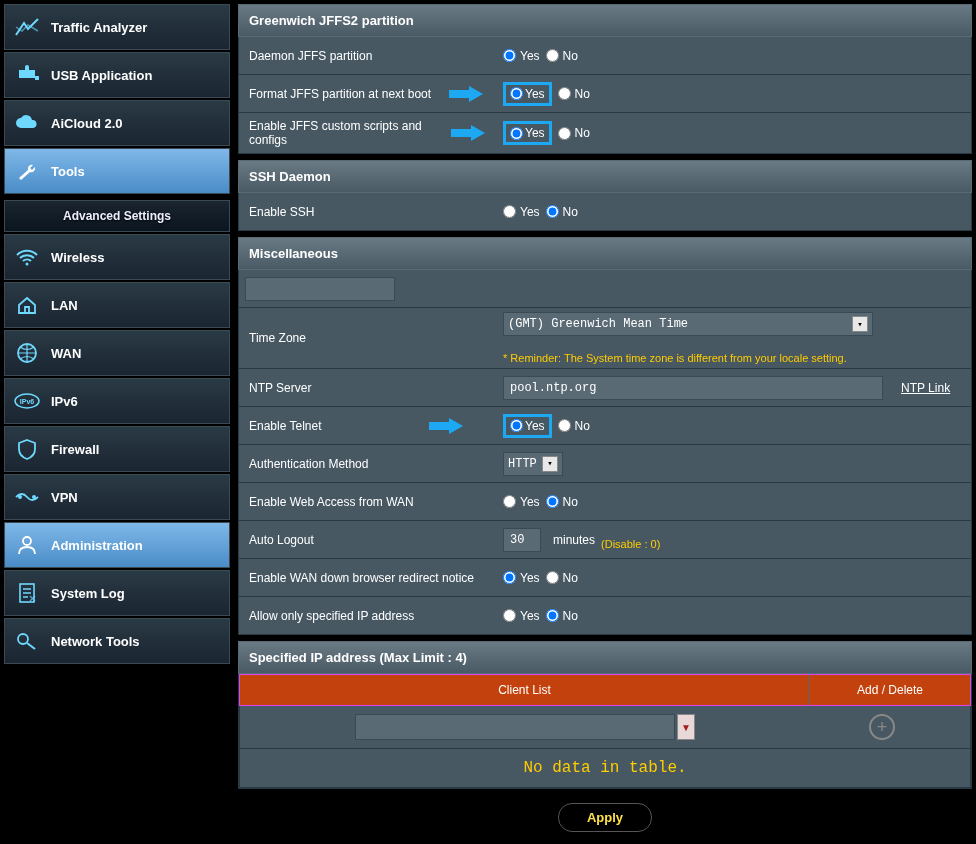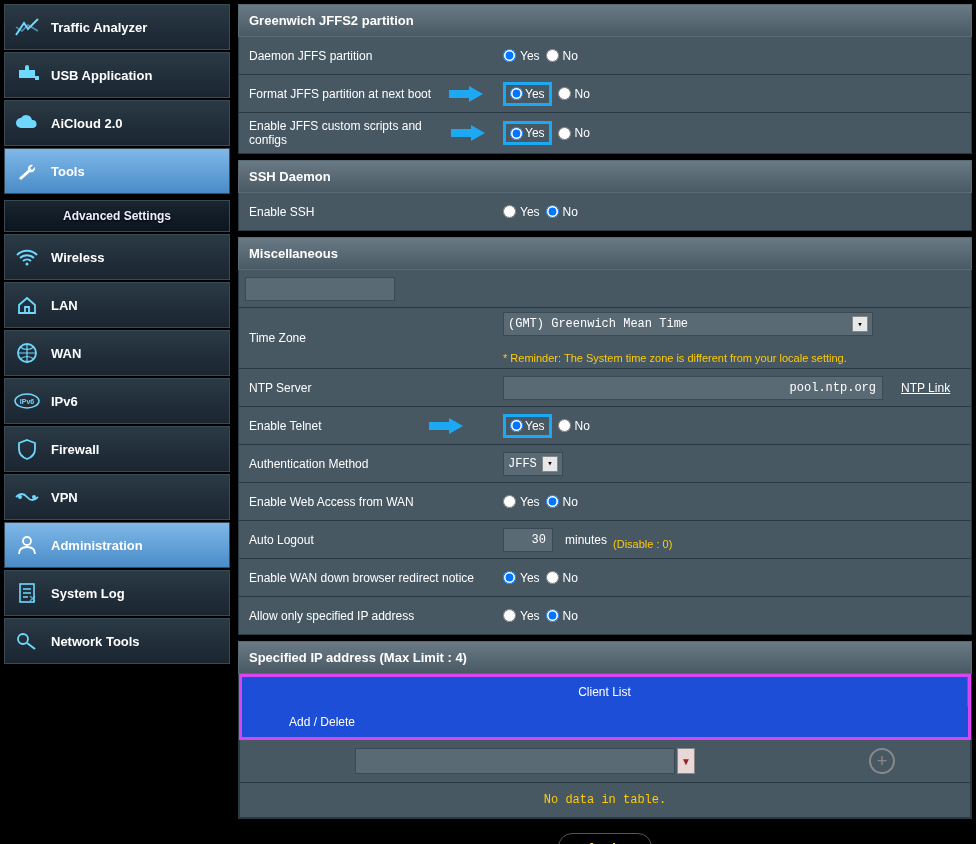--- a/index.html
+++ b/index.html
@@ -14,42 +14,42 @@
 .section-head { background: linear-gradient(#6a7a85,#4a5a65); padding: 8px 10px; font-weight: bold; font-size: 13px; border: 1px solid #5a6a75; }
 .form-row { display: flex; align-items: center; background: #475863; border: 1px solid #2a3a45; border-top: none; min-height: 38px; }
 .form-label { width: 258px; padding: 6px 10px; font-size: 12px; }
 .form-ctrl { flex: 1; padding: 4px 6px; display: flex; align-items: center; gap: 6px; flex-wrap: wrap; }
 .radio-group { display: flex; align-items: center; gap: 4px; font-size: 12px; }
 .radio-yes-box { border: 3px solid #1ca8f2; padding: 2px 4px; display: inline-flex; align-items: center; gap: 2px; }
 input[type=radio] { cursor: pointer; }
 .arrow { position: relative; width: 34px; height: 16px; margin-right: 4px; }
 .arrow::before { content: ""; position: absolute; left: 0; top: 4px; width: 20px; height: 8px; background: #1ca8f2; }
 .arrow::after { content: ""; position: absolute; left: 20px; top: 0; border-left: 14px solid #1ca8f2; border-top: 8px solid transparent; border-bottom: 8px solid transparent; }
-.txt-input { background: #5a6a75; border: 1px solid #3a4a55; color: #fff; padding: 0 6px; font-family: "Courier New", monospace; font-size: 12px; height: 24px; text-align: right; }
+.txt-input { background: #5a6a75; border: 1px solid #3a4a55; color: #fff; padding: 0 6px; font-family: "Courier New", monospace; font-size: 12px; height: 24px; }
 .select { background: #5a6a75; border: 1px solid #3a4a55; color: #fff; font-family: "Courier New", monospace; font-size: 12px; padding: 3px 4px; height: 24px; }
 .select-wide { width: 370px; display: flex; align-items: center; justify-content: space-between; }
 .select-narrow { width: 60px; display: flex; align-items: center; justify-content: space-between; }
 .chev { background: #e8e8e8; color: #000; font-size: 9px; width: 16px; height: 16px; display: flex; align-items: center; justify-content: center; border: 1px solid #888; }
 .hint { color: #ffcc00; font-size: 11px; margin-top: 12px; }
 .ntplink { color: #fff; text-decoration: underline; margin-left: 12px; cursor: pointer; }
 .minutes { margin-left: 6px; }
 .apply-wrap { text-align: center; padding: 14px 0 6px; }
 .apply-btn { background: #000; color: #fde047; border: 1px solid #555; border-radius: 14px; padding: 6px 28px; font-weight: bold; font-size: 13px; cursor: pointer; }
 .table-wrap { background: #475863; border: 1px solid #2a3a45; border-top: none; }
-.table-head { display: flex; background: #1d4ed8; border: 3px solid #d946ef; flex-direction: column; }
+.table-head { display: flex; background: #c2410c; border: 1px solid #d946ef; }
 .th { padding: 8px; text-align: center; font-size: 12px; }
 .th1 { flex: 1; border-right: 1px solid #5a6a75; }
 .th2 { width: 160px; }
 .table-input-row { display: flex; align-items: center; padding: 8px; border: 1px solid #2a3a45; border-top: none; }
 .client-input-wrap { flex: 1; display: flex; justify-content: center; align-items: center; gap: 2px; }
 .client-input { width: 320px; background: #5a6a75; border: 1px solid #3a4a55; height: 26px; }
 .dd-btn { width: 18px; height: 26px; background: #e8d8d8; border: 1px solid #888; display: flex; align-items: center; justify-content: center; cursor: pointer; color: #a02020; font-size: 10px; }
 .add-btn { width: 160px; display: flex; justify-content: center; }
 .plus-circle { width: 26px; height: 26px; border: 2px solid #888; border-radius: 50%; display: flex; align-items: center; justify-content: center; font-size: 18px; color: #888; cursor: pointer; }
-.no-data { text-align: center; padding: 10px; color: #ffcc00; font-family: "Courier New", monospace; font-size: 12px; border: 1px solid #2a3a45; border-top: none; }
+.no-data { text-align: center; padding: 10px; color: #ffcc00; font-family: "Courier New", monospace; font-size: 16px; border: 1px solid #2a3a45; border-top: none; }
 .gap { height: 6px; }
 </style>
 </head>
 <body>
 
 <div class="container">
   <div class="sidebar">
     <div class="nav-item">
       <span class="icn">
           <svg width="26" height="20" viewBox="0 0 26 20">
@@ -276,21 +276,21 @@
             <input type="radio" style=""> 
             <span>No</span>
           </label>
       </div>
     </div>
 
     <div class="form-row">
       <div class="form-label">Authentication Method</div>
       <div class="form-ctrl">
         <div class="select select-narrow">
-          <span>JFFS</span>
+          <span>HTTP</span>
           <span class="chev">▾</span>
         </div>
       </div>
     </div>
 
     <div class="form-row">
       <div class="form-label">Enable Web Access from WAN</div>
       <div class="form-ctrl">
         <label class="radio-group">
             <input type="radio" style=""> 
@@ -299,21 +299,21 @@
         <label class="radio-group">
             <input type="radio" checked="" style=""> 
             <span>No</span>
           </label>
       </div>
     </div>
 
     <div class="form-row">
       <div class="form-label">Auto Logout</div>
       <div class="form-ctrl">
-        <input class="txt-input" style="width: 50px;" value="30">
+        <input class="txt-input" style="width: 38px;" value="30">
         <span class="minutes">minutes</span>
         <span class="hint" style="margin-top:8px">(Disable : 0)</span>
       </div>
     </div>
 
     <div class="form-row">
       <div class="form-label">Enable WAN down browser redirect notice</div>
       <div class="form-ctrl">
         <label class="radio-group">
             <input type="radio" checked="" style=""> 

